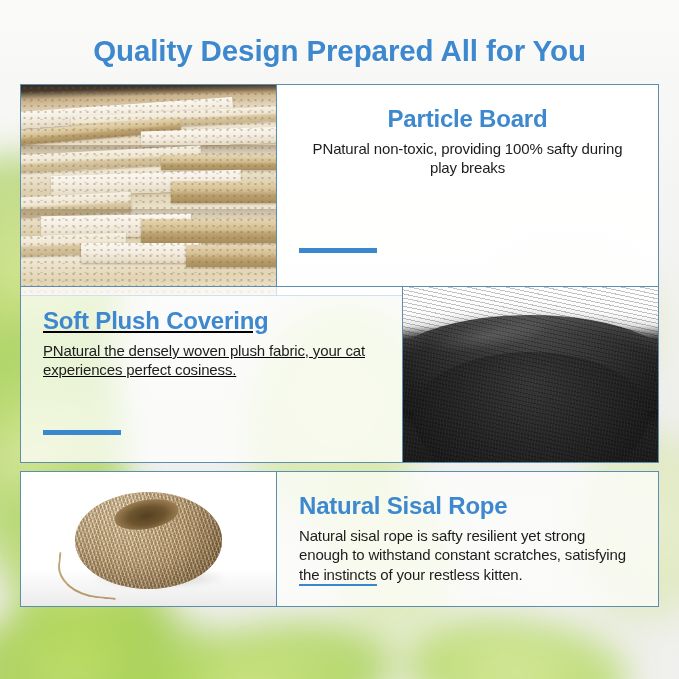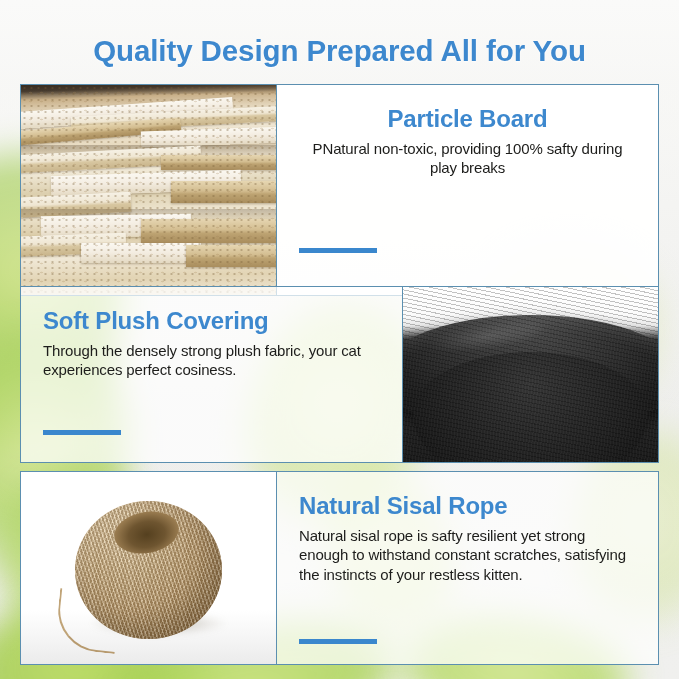--- a/index.html
+++ b/index.html
@@ -87,41 +87,41 @@
     position: absolute;
     left: 20px;
     width: 639px;
     box-sizing: border-box;
     border: 1.5px solid #5b8fb0;
     display: flex;
     overflow: hidden;
   }
   #card-particle-board { top: 84px;  height: 212px; text-align: center; }
   #card-soft-plush     { top: 286px; height: 177px; }
-  #card-sisal-rope     { top: 471px; height: 194px; }
+  #card-sisal-rope     { top: 471px; height: 136px; }
 
   .card-media {
     position: relative;
     overflow: hidden;
     flex: 0 0 auto;
     background: #ffffff;
   }
   .card-text {
     position: relative;
     flex: 1 1 auto;
     box-sizing: border-box;
     padding: 21px 22px 0 22px;
     background: rgba(255,255,255,.80);
     display: flex;
     flex-direction: column;
   }
   #card-particle-board .card-media { width: 255px; }
   #card-particle-board .card-text  { border-left: 1.5px solid #5b8fb0; background: rgba(255,255,255,.93); }
   #card-soft-plush .card-media { width: 255px; order: 2; }
-  #card-soft-plush .card-text  { order: 1; border-right: 1.5px solid #5b8fb0; background: rgba(255,255,255,.72); }
+  #card-soft-plush .card-text  { order: 1; border-right: 1.5px solid #5b8fb0; background: rgba(255,255,255,.72); text-decoration: underline; }
   #card-sisal-rope .card-media { width: 255px; }
   #card-sisal-rope .card-text  { border-left: 1.5px solid #5b8fb0; background: rgba(255,255,255,.72); }
 
   .card-heading {
     font-size: 24px;
     font-weight: bold;
     color: #3d88ce;
     line-height: 1.12;
     margin: 0 0 6px 0;
     letter-spacing: -0.2px;
@@ -324,21 +324,21 @@
     <div class="card-media">
       <div class="art" id="art-soft-plush">
         <div class="plush-rim"></div>
         <div class="plush-inner"></div>
         <div class="plush-tex"></div>
         <div class="plush-sheen"></div>
       </div>
     </div>
     <div class="card-text">
       <div class="card-heading">Soft Plush Covering</div>
-      <div class="card-body">Through the densely strong plush fabric, your cat experiences perfect cosiness.</div>
+      <div class="card-body">PNatural the densely woven plush fabric, your cat experiences perfect cosiness.</div>
       <div class="accent-bar"></div>
     </div>
   </div>
 
   <div class="card" id="card-sisal-rope">
     <div class="card-media">
       <div class="art" id="art-sisal-rope">
         <div class="rope-shadow"></div>
         <div class="rope-ball">
           <div class="rope-winding"></div>

